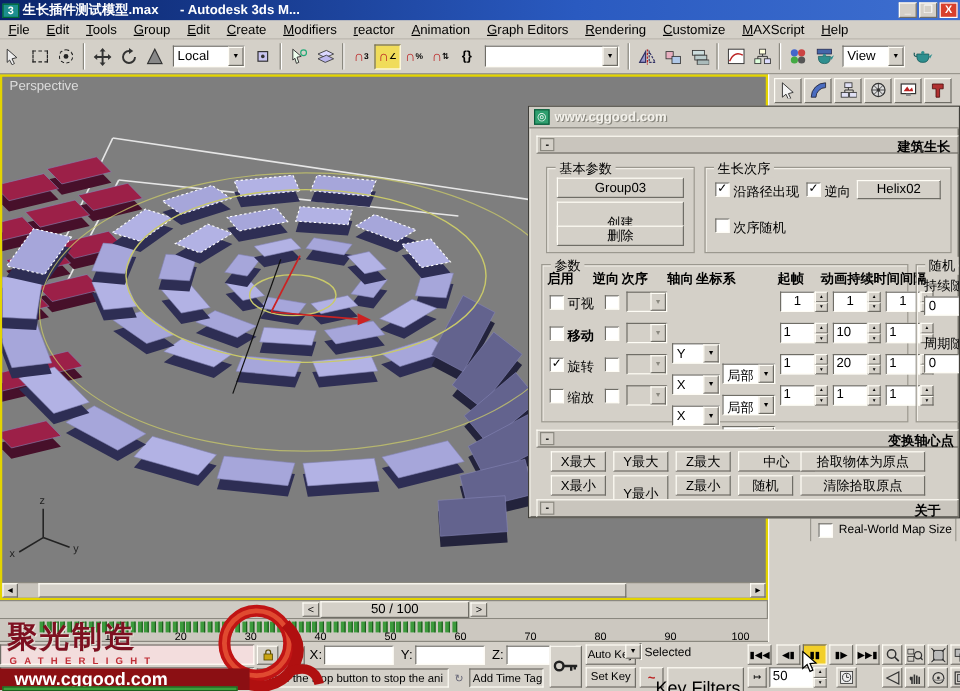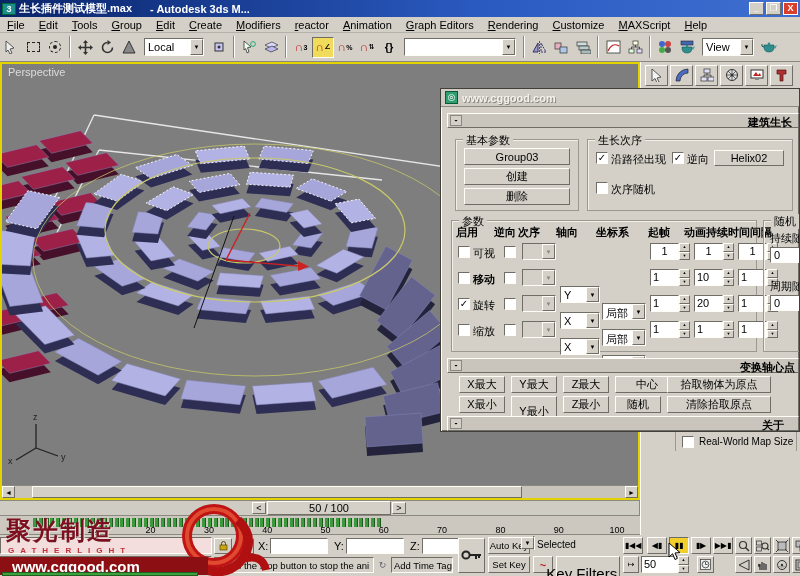--- a/index.html
+++ b/index.html
@@ -628,21 +628,21 @@
 
     <div class="rollbar" style="left:6px;top:24px;width:352px">
       <span class="minus">-</span>
       <span class="rolltitle" style="left:300px">建筑生长</span>
     </div>
 
     <div class="grp" style="left:14px;top:50px;width:124px;height:72px">
       <span class="legend">基本参数</span>
       <div id="basic-buttons">
           <div class="abs raised btn" style="left: 8px; top: 8px; width: 106px; height: 17px;">Group03</div>
-          <div class="abs raised btn" style="left: 8px; top: 28px; width: 106px; height: 17px;">创建</div>
+          <div class="abs raised btn" style="left: 8px; top: 28px; width: 106px; height: 35px;">创建</div>
           <div class="abs raised btn" style="left: 8px; top: 48px; width: 106px; height: 17px;">删除</div>
         </div>
     </div>
 
     <div class="grp" style="left:146px;top:50px;width:206px;height:72px">
       <span class="legend">生长次序</span>
       <span class="cbx abs" style="left:8px;top:12px">✓</span>
       <span class="abs cblabel" style="left:23px;top:12px">沿路径出现</span>
       <span class="cbx abs" style="left:84px;top:12px">✓</span>
       <span class="abs cblabel" style="left:99px;top:12px">逆向</span>
@@ -651,21 +651,21 @@
       <span class="abs cblabel" style="left:23px;top:42px">次序随机</span>
     </div>
 
     <div class="grp" style="left:10px;top:131px;width:306px;height:132px">
       <span class="legend">参数</span>
       <div id="param-headers">
           <div class="hdr" style="left: 4px;">启用</div>
           <div class="hdr" style="left: 42px;">逆向</div>
           <div class="hdr" style="left: 66px;">次序</div>
           <div class="hdr" style="left: 104px;">轴向</div>
-          <div class="hdr" style="left: 144px;">坐标系</div>
+          <div class="hdr" style="left: 128px;">坐标系</div>
           <div class="hdr" style="left: 196px;">起帧</div>
           <div class="hdr" style="left: 232px;">动画持续</div>
           <div class="hdr" style="left: 276px;">时间间隔</div>
         </div>
       <div id="param-rows">
           <div class="param-row" style="top: 22px; text-align: center;">
             <div class="cbx abs" style="left: 0px; top: 3px;"></div>
             <div class="abs cblabel" style="left: 15px; top: 3px;">可视</div>
             <div class="cbx abs" style="left: 46px; top: 3px;"></div>
             <div class="dd abs disabled" style="left: 64px; top: 0px; width: 34px; height: 17px;">

